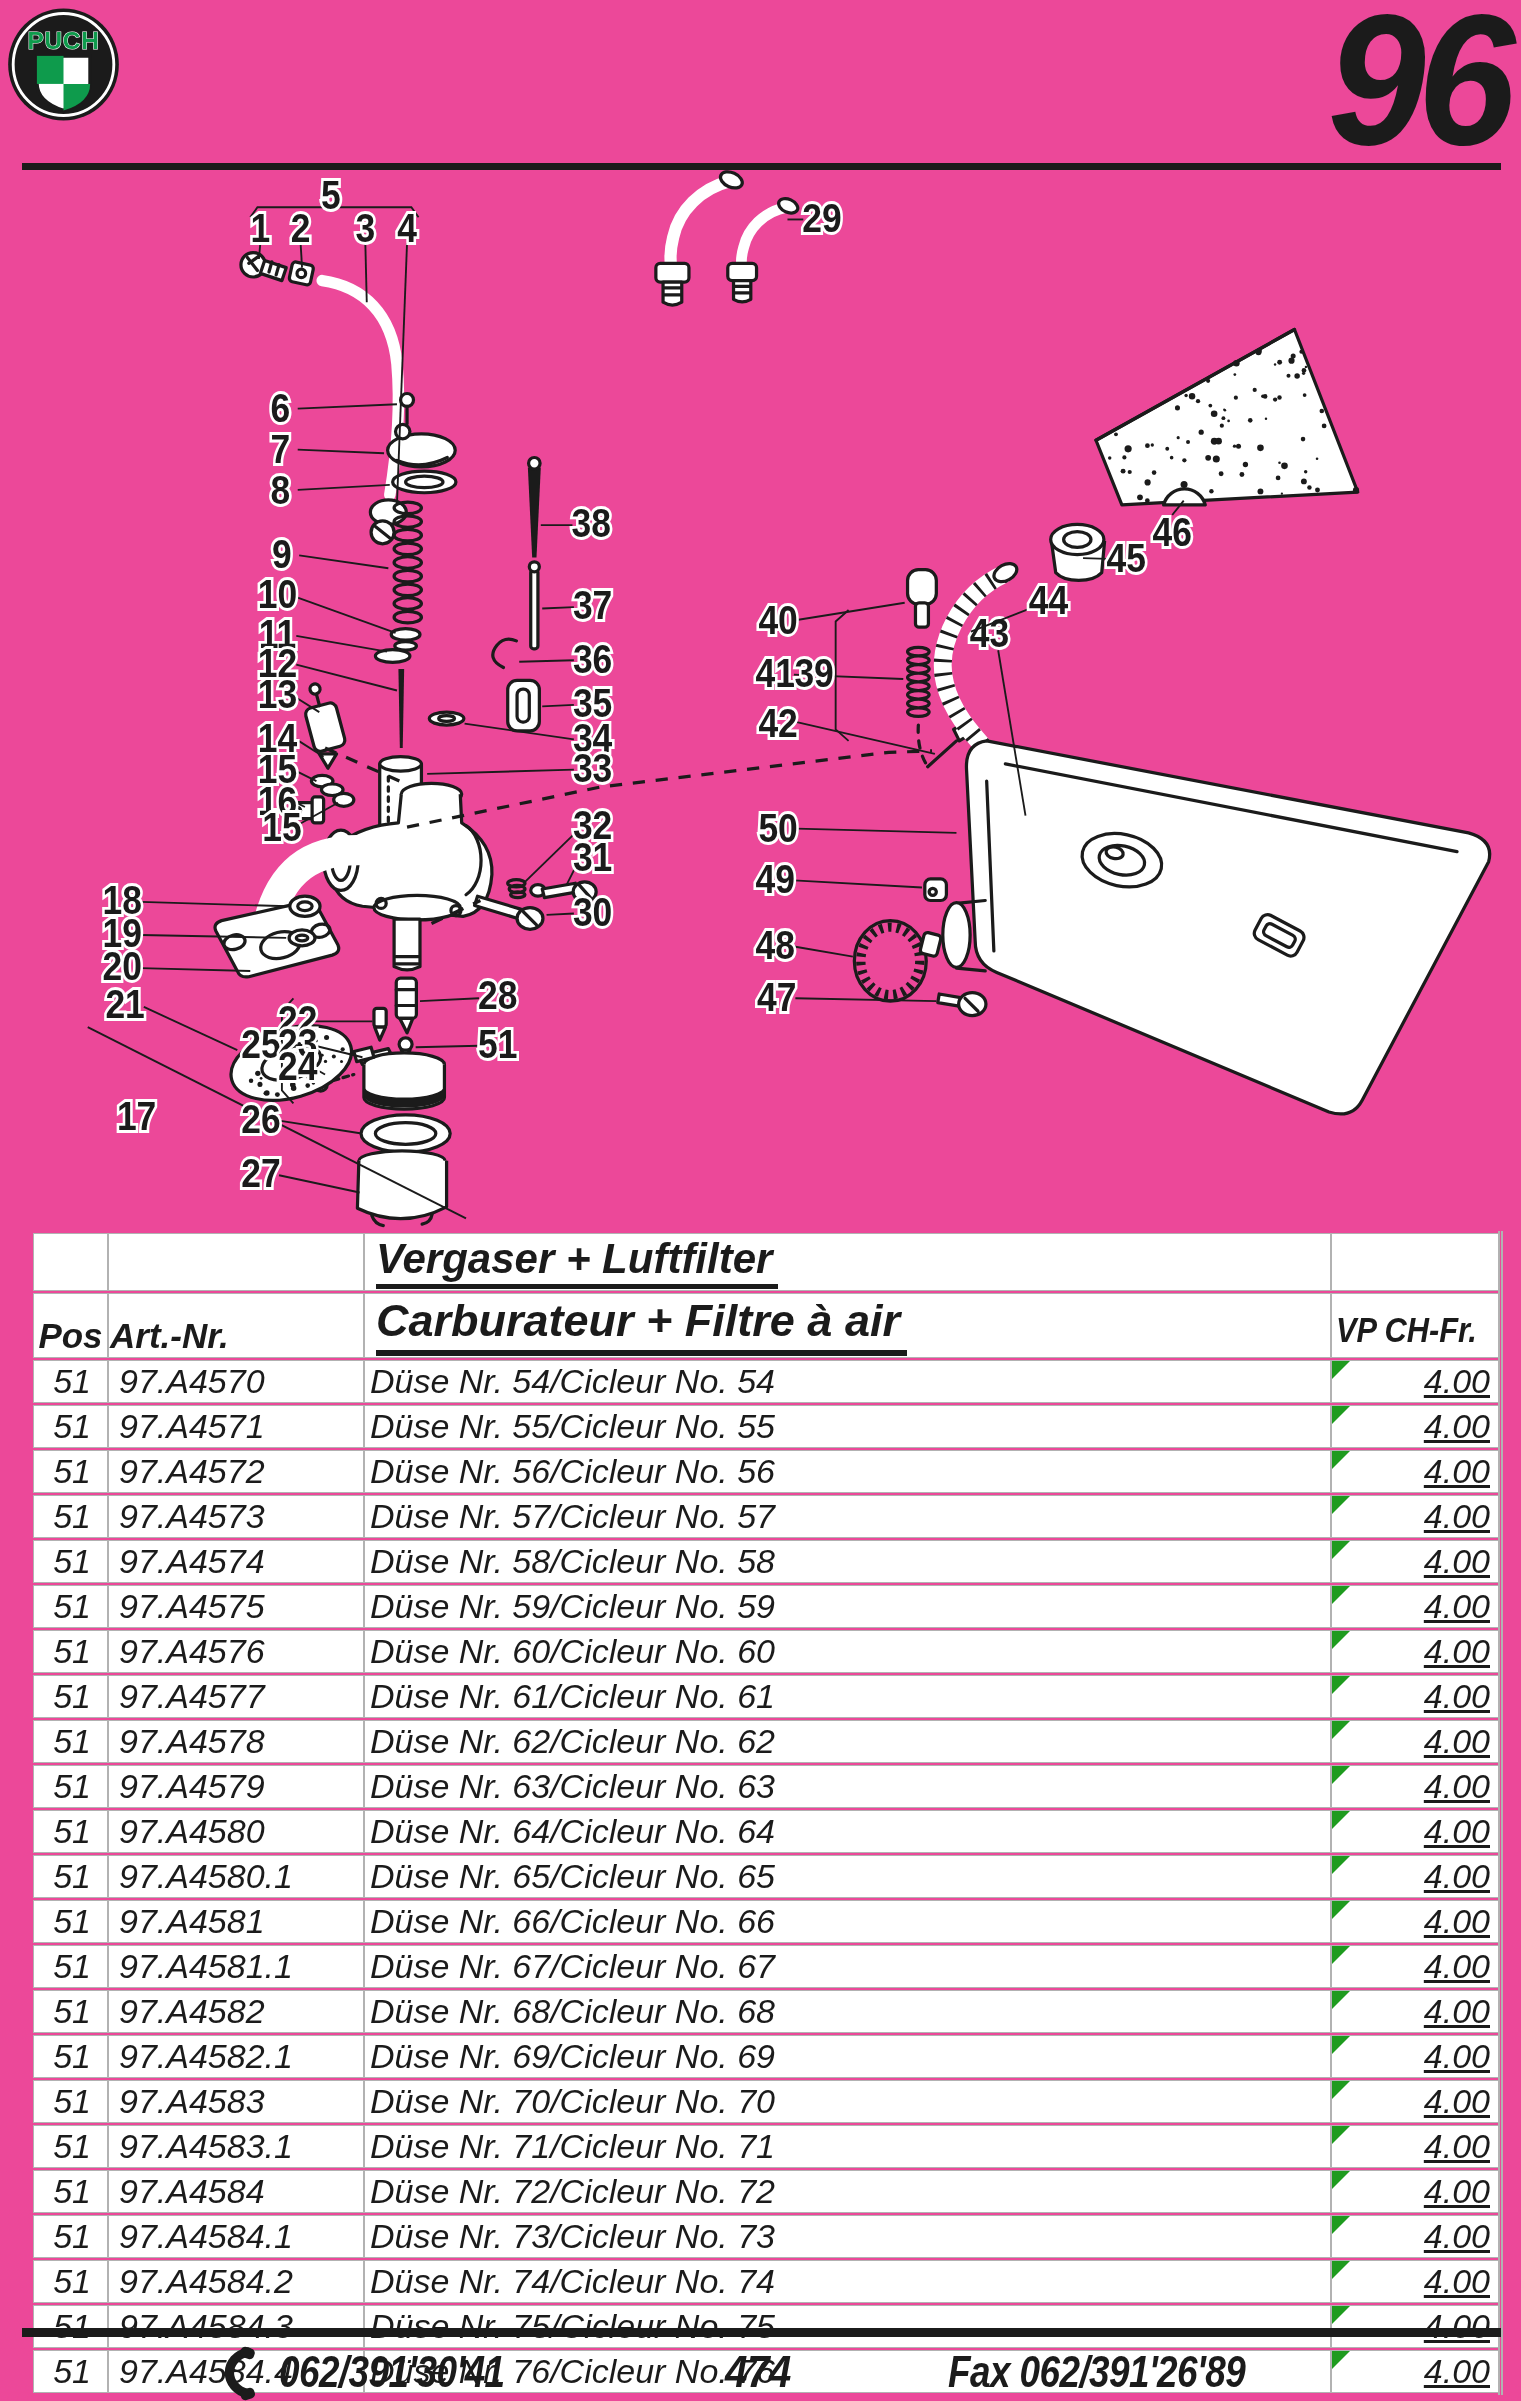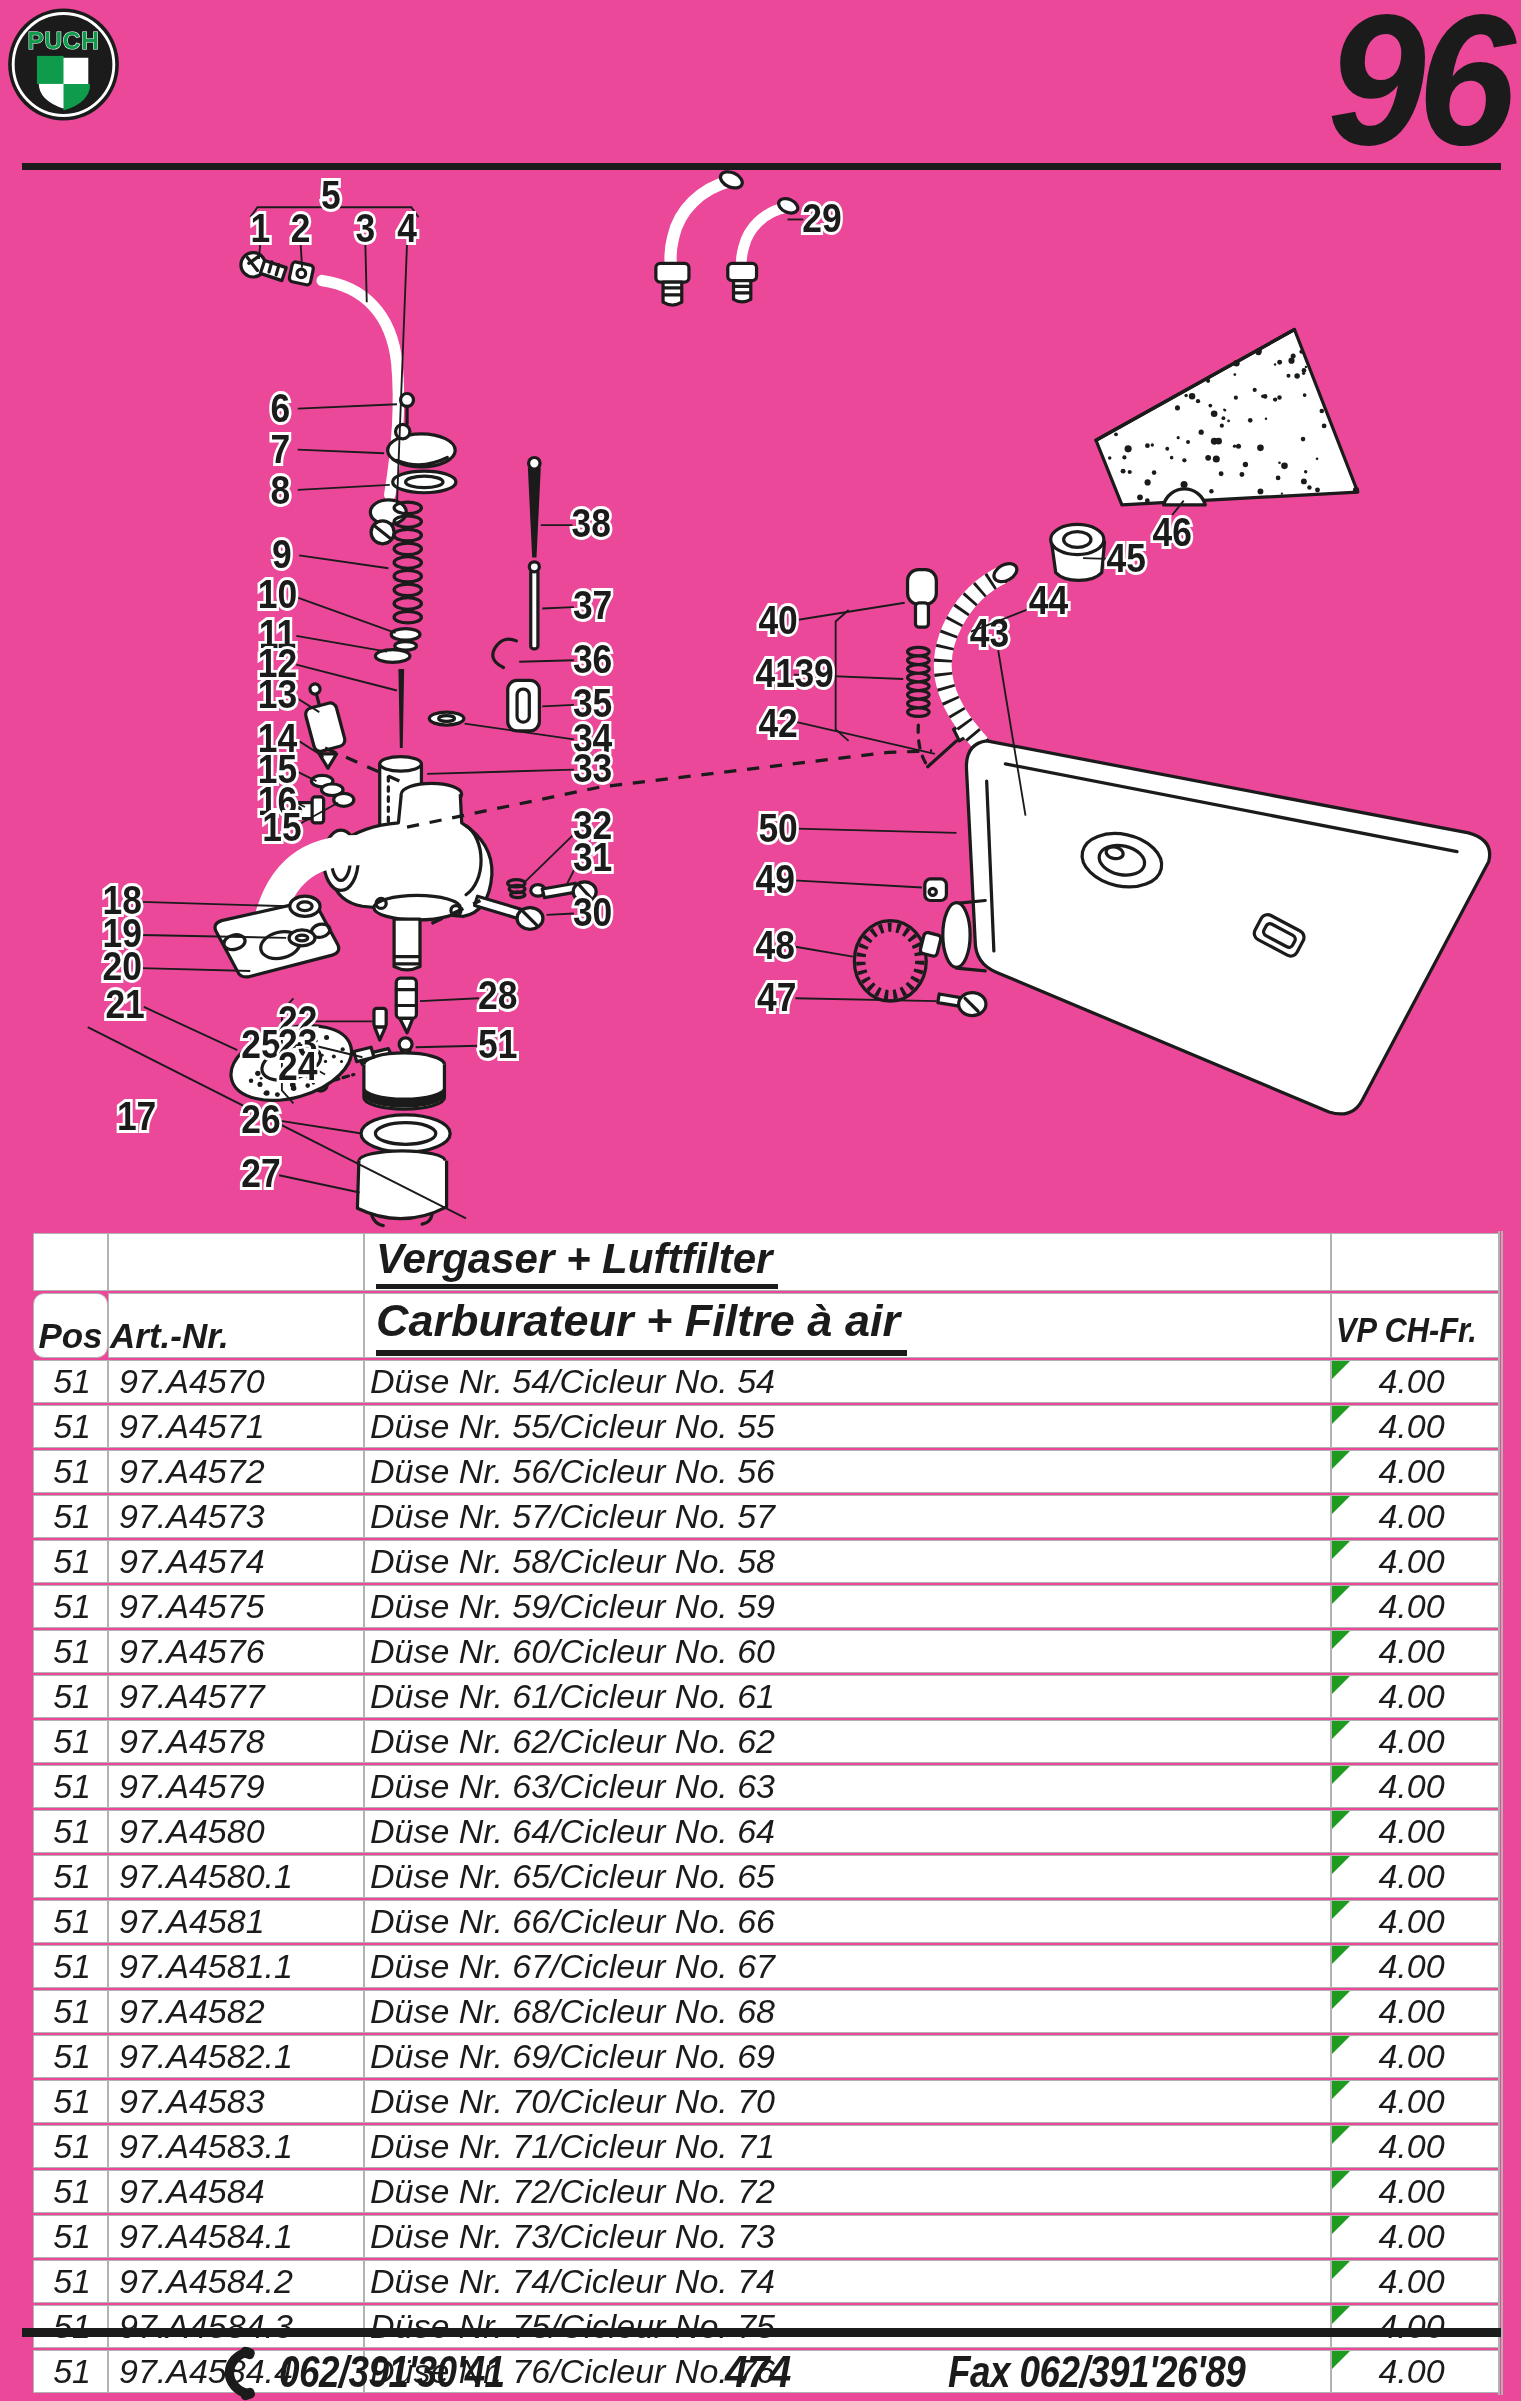--- a/index.html
+++ b/index.html
@@ -24,31 +24,31 @@
                fill:var(--ink,#1b1b1b);text-anchor:middle;paint-order:stroke;stroke:#fff;stroke-width:8px;}
   
   .tablewrap{position:absolute;left:33px;top:1231px;width:1465px;border-right:5px double var(--grid,#b0b0b0);}
   table.parts{border-collapse:separate;border-spacing:0 2.2px;width:100%;table-layout:fixed;}
   table.parts td{border:1.4px solid var(--grid,#b0b0b0);background:#fff;overflow:hidden;white-space:nowrap;}
   col.c-pos{width:75px}col.c-art{width:256px}col.c-desc{width:967px}col.c-price{width:168px}
   .trow td{height:37px;font-size:34px;font-style:italic;}
   td.pos-cell{text-align:right;padding-right:16px;}
   td.art-cell{padding-left:10px;}
   td.desc-cell{padding-left:5px;}
-  td.price-cell{text-align:center;padding-right:8px;position:relative;}
+  td.price-cell{text-align:right;padding-right:8px;position:relative;text-decoration:underline;}
   .flag{position:absolute;left:0;top:0;width:0;height:0;
         border-top:18.7px solid var(--flag,#1e9b1e);border-right:18.7px solid transparent;}
   .title-row td{height:53px;vertical-align:bottom;}
   .head-row td{height:60px;vertical-align:bottom;}
   .sec-title-de{display:inline-block;font-size:42px;font-weight:700;font-style:italic;
       border-bottom:5.8px solid var(--ink,#1b1b1b);padding:0 5.8px 1.4px 0;margin-left:10px;letter-spacing:0;}
   .sec-title-fr{display:inline-block;font-size:45px;font-weight:700;font-style:italic;
       border-bottom:6.5px solid var(--ink,#1b1b1b);padding:0 7.2px 2.9px 0;margin-left:10px;}
   .col-head{font-size:35px;font-weight:700;font-style:italic;padding-bottom:5.8px;}
-  td.h-pos{text-align:center;border-radius:11px;}td.h-art{text-align:left;margin-top:28px;}
+  td.h-pos{text-align:center;}td.h-art{text-align:left;margin-top:28px;}
   td.h-price{text-align:left;padding-left:4.3px;white-space:nowrap;transform-origin:0 100%;margin-left:24px;}
   .h-price .col-head{display:inline-block;transform:scaleX(.88);transform-origin:0 50%;}
   
   .ftr-bar{position:absolute;left:21.6px;top:2328px;width:1479px;height:9.3px;background:var(--ink,#1b1b1b);}
   .ftr-item{position:absolute;top:2346px;font-size:45px;font-weight:700;font-style:italic;
             white-space:nowrap;transform:scaleX(.82);transform-origin:0 50%;letter-spacing:-0.7px;}
   .ftr-phone-ic{position:absolute;left:216px;top:2346px;width:43px;height:55px;}
   .ftr-phone{left:279px;}
   .ftr-page{left:725px;transform:scaleX(.9);}
   .ftr-fax{left:948px;}

